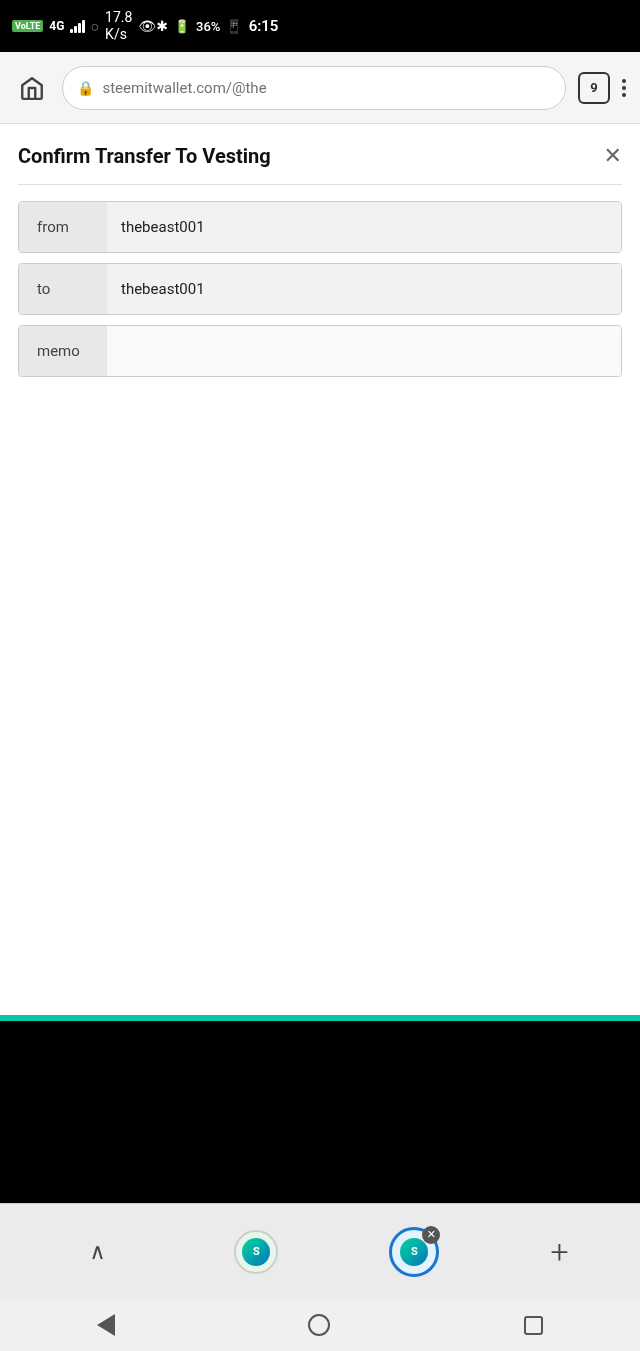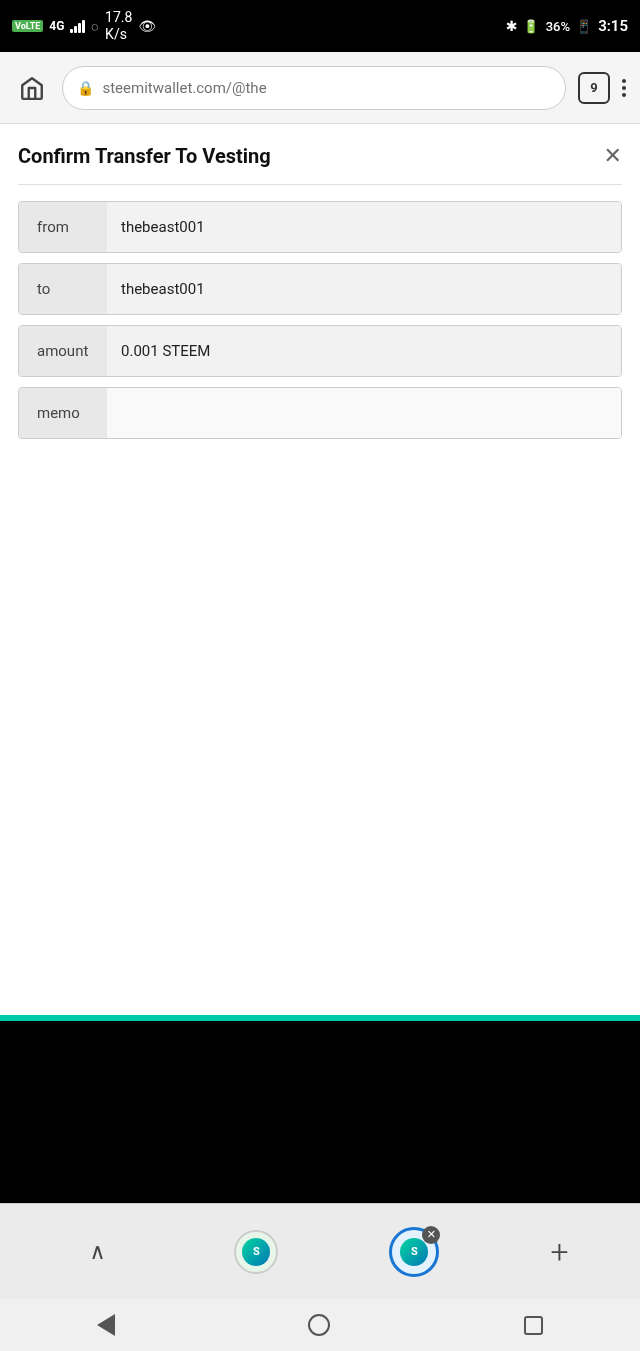--- a/index.html
+++ b/index.html
@@ -13,21 +13,20 @@
       position: relative;
     }
 
     
     .status-bar {
       width: 100%;
       height: 52px;
       background: #000;
       display: flex;
       align-items: center;
-      justify-content: space-between;
       padding: 0 12px;
       color: #fff;
       font-size: 13px;
     }
     .status-left {
       display: flex;
       align-items: center;
       gap: 6px;
       font-size: 12px;
     }
@@ -353,21 +352,21 @@
     <span style="font-size:13px;">◌</span>
     <span style="font-size:14px;line-height:1.2;white-space:pre;">17.8
 K/s</span>
     <span style="font-size:14px;">👁</span>
   </div>
   <div class="status-right">
     <span style="font-size:14px;">✱</span>
     <span style="font-size:13px;">🔋</span>
     <span>36%</span>
     <span style="font-size:13px;">📱</span>
-    <span style="font-size:15px;font-weight:600;">3:15</span>
+    <span style="font-size:15px;font-weight:600;">6:15</span>
   </div>
 </div>
 
 <div class="browser-bar">
   <div class="home-icon-wrap">
     <svg width="26" height="26" viewBox="0 0 24 24" fill="none" stroke="#444" stroke-width="2.2" stroke-linecap="round" stroke-linejoin="round">
       <path d="M3 9.5L12 3l9 6.5V21a1 1 0 01-1 1H4a1 1 0 01-1-1V9.5z"></path>
       <polyline points="9,22 9,12 15,12 15,22"></polyline>
     </svg>
   </div>
@@ -396,24 +395,20 @@
       <div class="form-row">
         <div class="form-label">from</div>
         <div class="form-value">thebeast001</div>
       </div>
 
       <div class="form-row">
         <div class="form-label">to</div>
         <div class="form-value">thebeast001</div>
       </div>
 
-      <div class="form-row">
-        <div class="form-label">amount</div>
-        <div class="form-value">0.001 STEEM</div>
-      </div>
 
       <div class="form-row">
         <div class="form-label">memo</div>
         <div class="form-value empty"></div>
       </div>
     </div>
 
   </div>
 </div>
 

